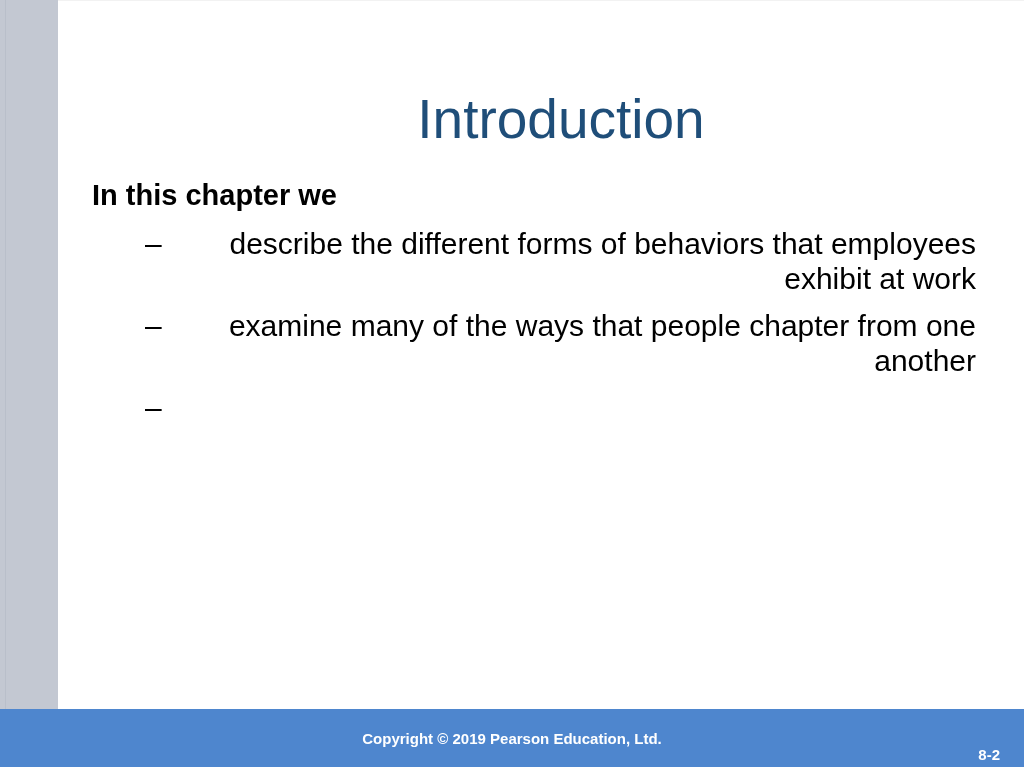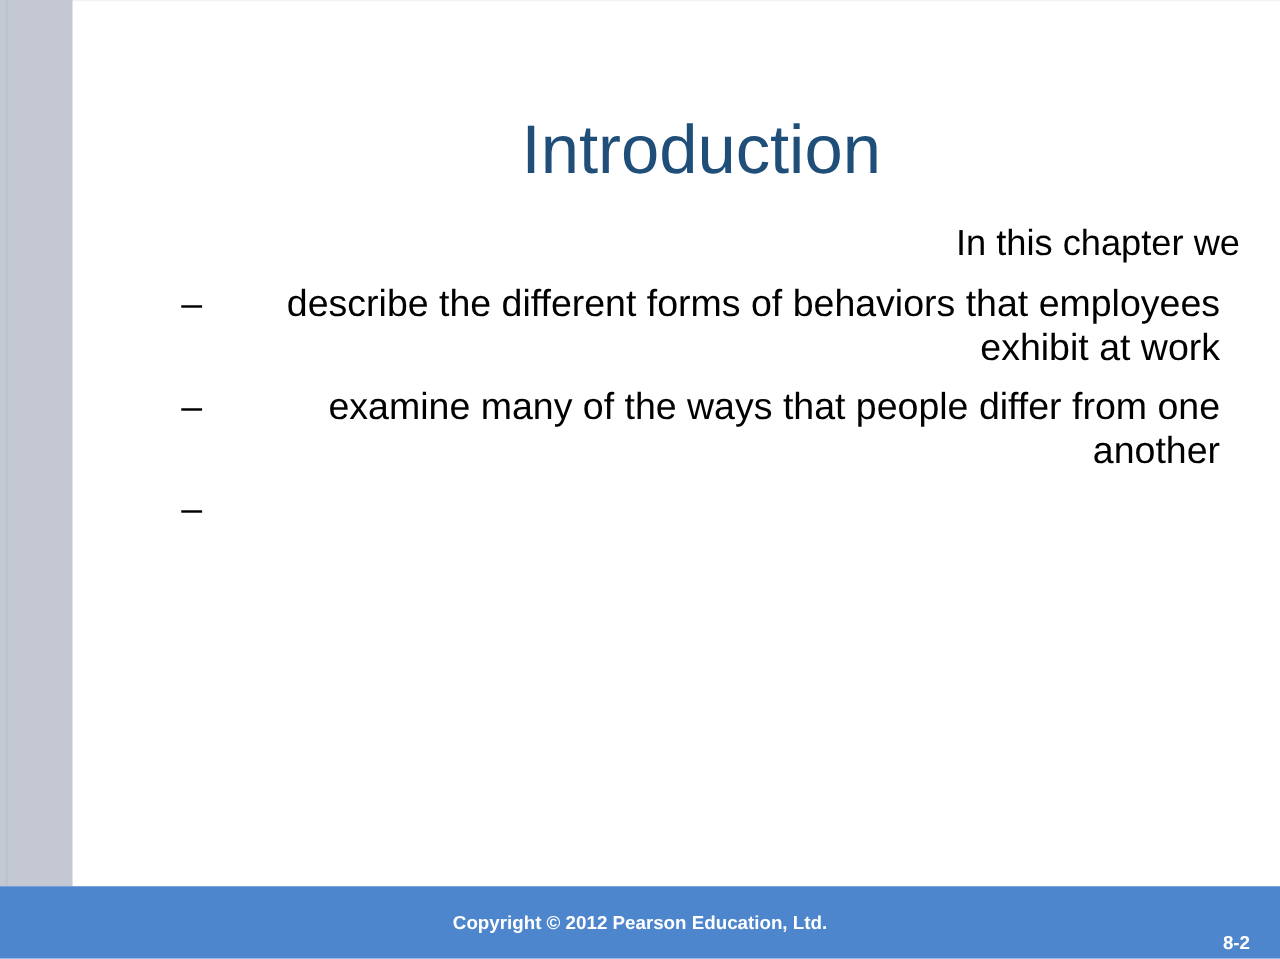--- a/index.html
+++ b/index.html
@@ -69,25 +69,24 @@
   
   .body-block {
     position: absolute;
     left: 92px;
     top: 178px;
     width: 900px;
   }
 
   .lead-line {
     font-size: 29px;
-    font-weight: normal;
+    font-weight: bold;
     color: #000000;
     line-height: 1.22;
     margin: 0 0 14px 0;
-    text-align: right;
   }
 
   .bullet-list {
     list-style: none;
     margin: 0;
     padding: 0;
   }
 
   .bullet-item {
     display: flex;
@@ -169,28 +168,28 @@
 
     <ul class="bullet-list">
 
       <li class="bullet-item">
         <span class="bullet-marker">–</span>
         <span class="bullet-text">describe the different forms of behaviors that employees exhibit at work</span>
       </li>
 
       <li class="bullet-item">
         <span class="bullet-marker">–</span>
-        <span class="bullet-text">examine many of the ways that people differ from one another</span>
+        <span class="bullet-text">examine many of the ways that people chapter from one another</span>
       </li>
 
       <li class="bullet-item">
         <span class="bullet-marker">–</span>
       </li>
 
     </ul>
   </div>
 
   <div class="footer-bar">
-    <div class="footer-copyright">Copyright © 2012 Pearson Education, Ltd.</div>
+    <div class="footer-copyright">Copyright © 2019 Pearson Education, Ltd.</div>
     <div class="footer-page-number">8-2</div>
   </div>
 
 </div>
 
 </body></html>

